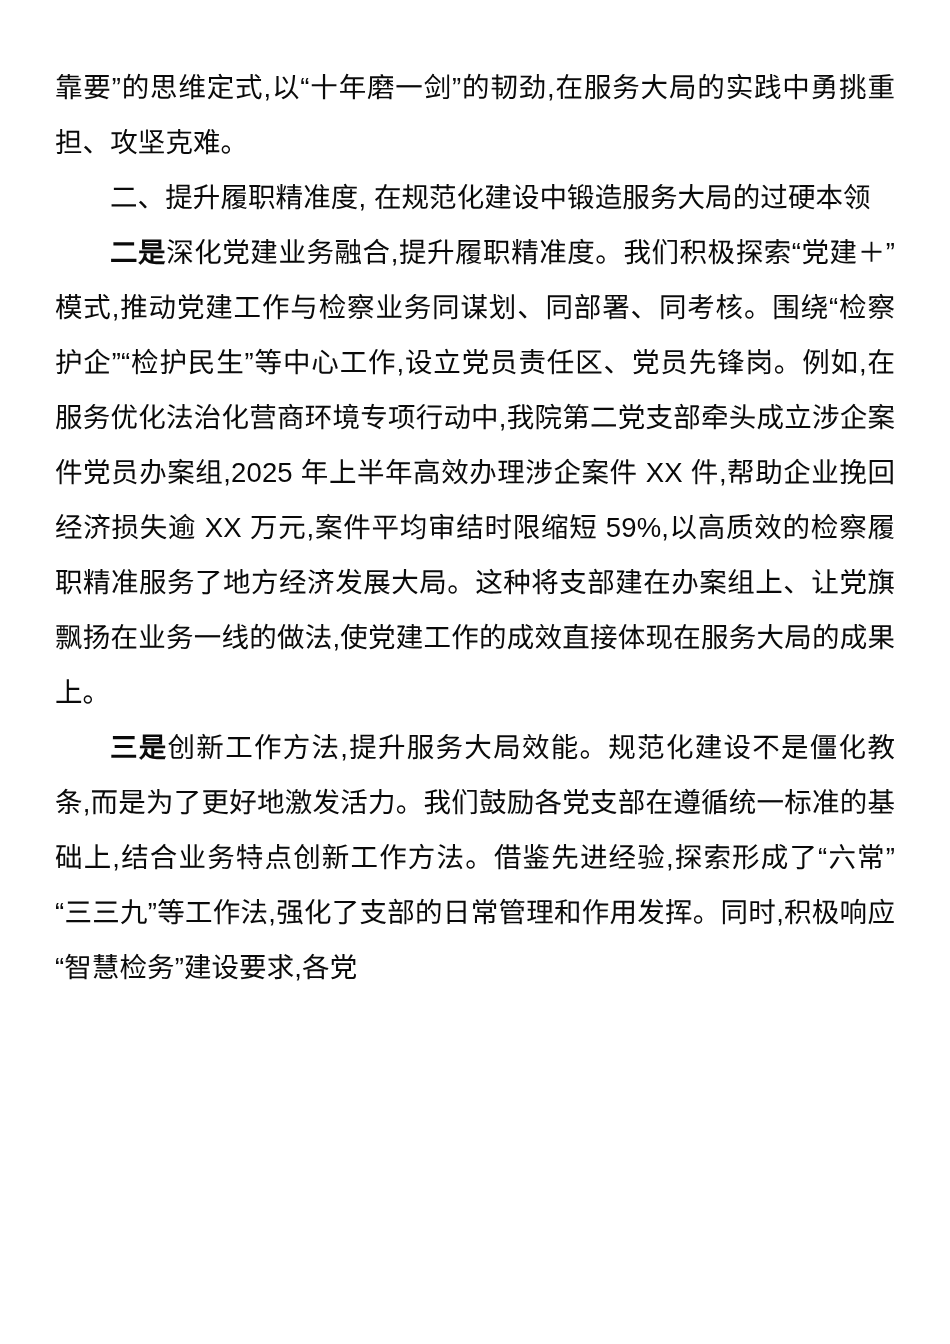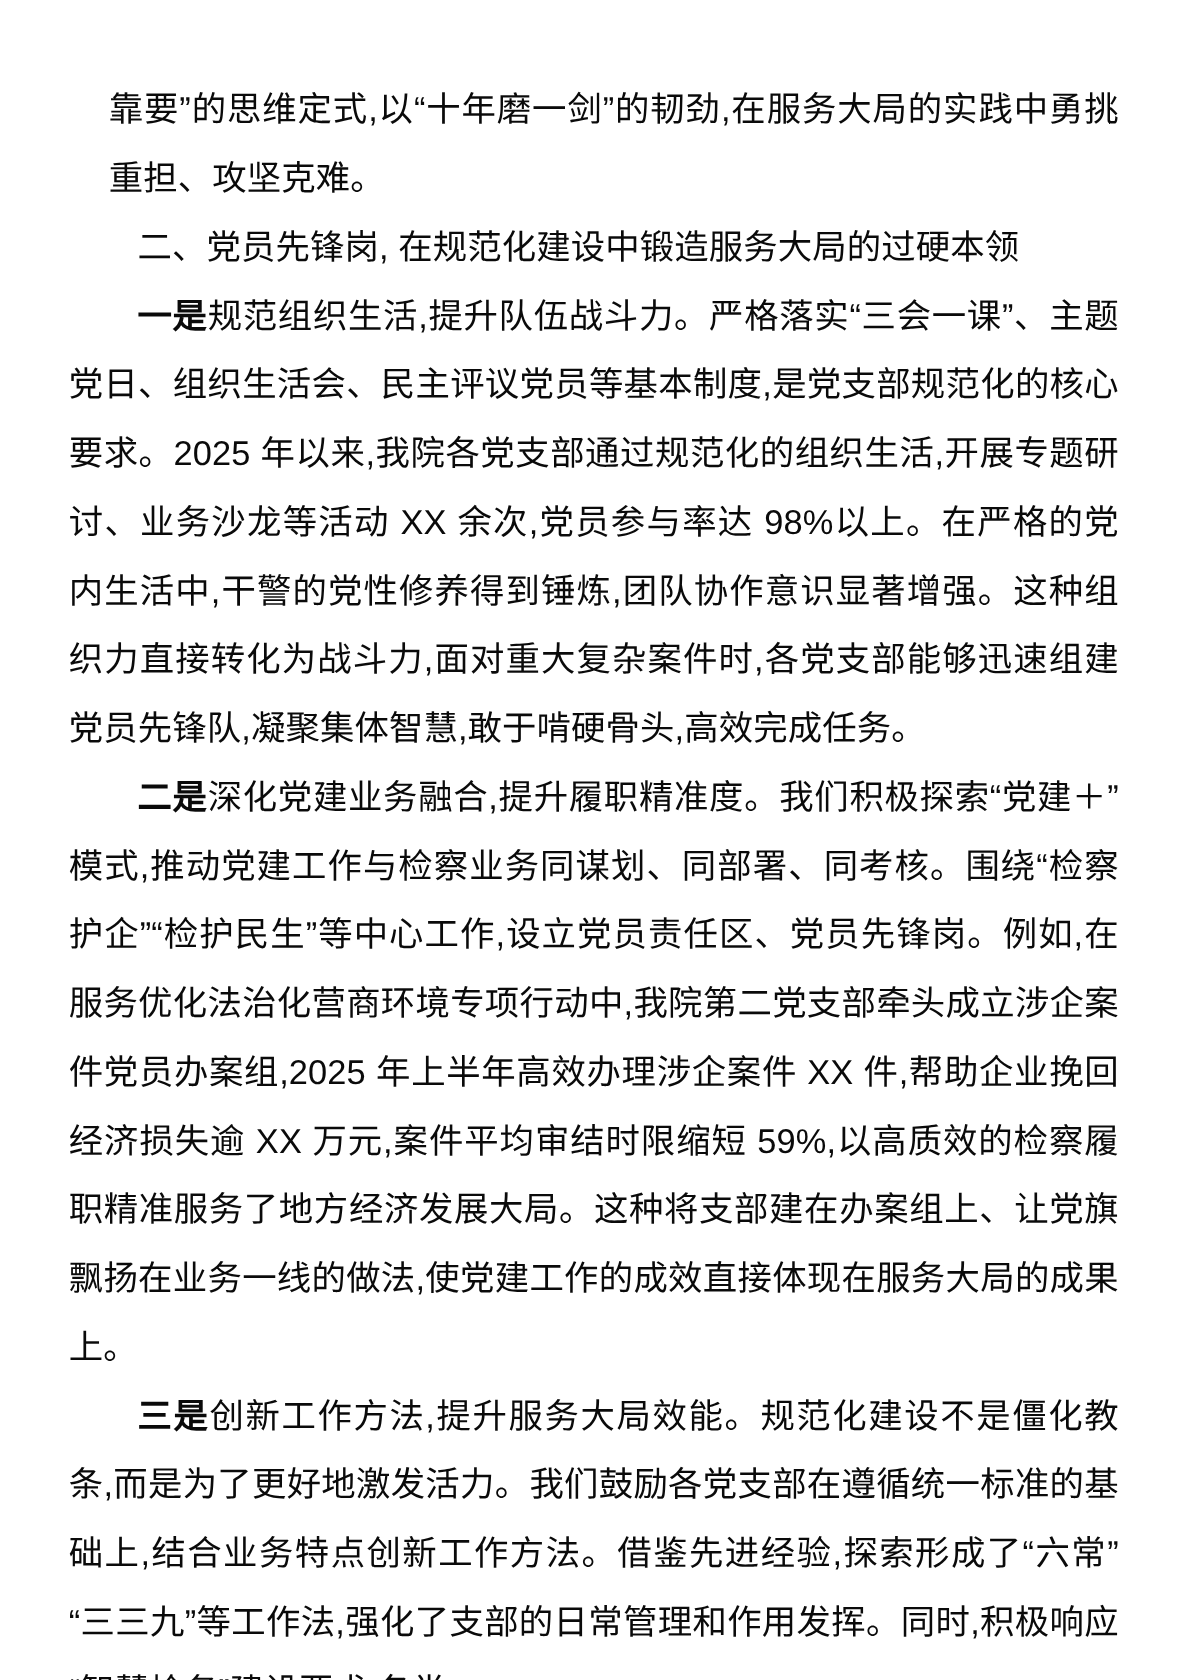--- a/index.html
+++ b/index.html
@@ -34,21 +34,20 @@
     text-align: justify;
     text-justify: inter-character;
     letter-spacing: 0.1px;
     word-break: break-all;
     font-weight: 400;
     color: #0a0a0a;
   }
   
   .para.cont {
     text-indent: 0;
-    margin-left: 32px;
   }
   
   .para.indent {
     text-indent: 2em;
   }
   
   .heading {
     margin: 0;
     font-size: 27.5px;
     line-height: 55px;
@@ -64,26 +63,23 @@
   }
 </style>
 </head>
 <body>
 
 <div class="page">
   <div class="doc-body">
 
     <p class="para cont">靠要”的思维定式,以“十年磨一剑”的韧劲,在服务大局的实践中勇挑重担、攻坚克难。</p>
 
-    <p class="heading">二、党员先锋岗, 在规范化建设中锻造服务大局的过硬本领</p>
+    <p class="heading">二、提升履职精准度, 在规范化建设中锻造服务大局的过硬本领</p>
 
 
-    <p class="para indent">
-      <span class="lead">一是</span><span>规范组织生活,提升队伍战斗力。严格落实“三会一课”、主题党日、组织生活会、民主评议党员等基本制度,是党支部规范化的核心要求。2025 年以来,我院各党支部通过规范化的组织生活,开展专题研讨、业务沙龙等活动 XX 余次,党员参与率达 98%以上。在严格的党内生活中,干警的党性修养得到锤炼,团队协作意识显著增强。这种组织力直接转化为战斗力,面对重大复杂案件时,各党支部能够迅速组建党员先锋队,凝聚集体智慧,敢于啃硬骨头,高效完成任务。</span>
-    </p>
 
     <p class="para indent">
       <span class="lead">二是</span><span>深化党建业务融合,提升履职精准度。我们积极探索“党建＋”模式,推动党建工作与检察业务同谋划、同部署、同考核。围绕“检察护企”“检护民生”等中心工作,设立党员责任区、党员先锋岗。例如,在服务优化法治化营商环境专项行动中,我院第二党支部牵头成立涉企案件党员办案组,2025 年上半年高效办理涉企案件 XX 件,帮助企业挽回经济损失逾 XX 万元,案件平均审结时限缩短 59%,以高质效的检察履职精准服务了地方经济发展大局。这种将支部建在办案组上、让党旗飘扬在业务一线的做法,使党建工作的成效直接体现在服务大局的成果上。</span>
     </p>
 
     <p class="para indent">
       <span class="lead">三是</span><span>创新工作方法,提升服务大局效能。规范化建设不是僵化教条,而是为了更好地激发活力。我们鼓励各党支部在遵循统一标准的基础上,结合业务特点创新工作方法。借鉴先进经验,探索形成了“六常”“三三九”等工作法,强化了支部的日常管理和作用发挥。同时,积极响应“智慧检务”建设要求,各党</span>
     </p>
 
   </div>

